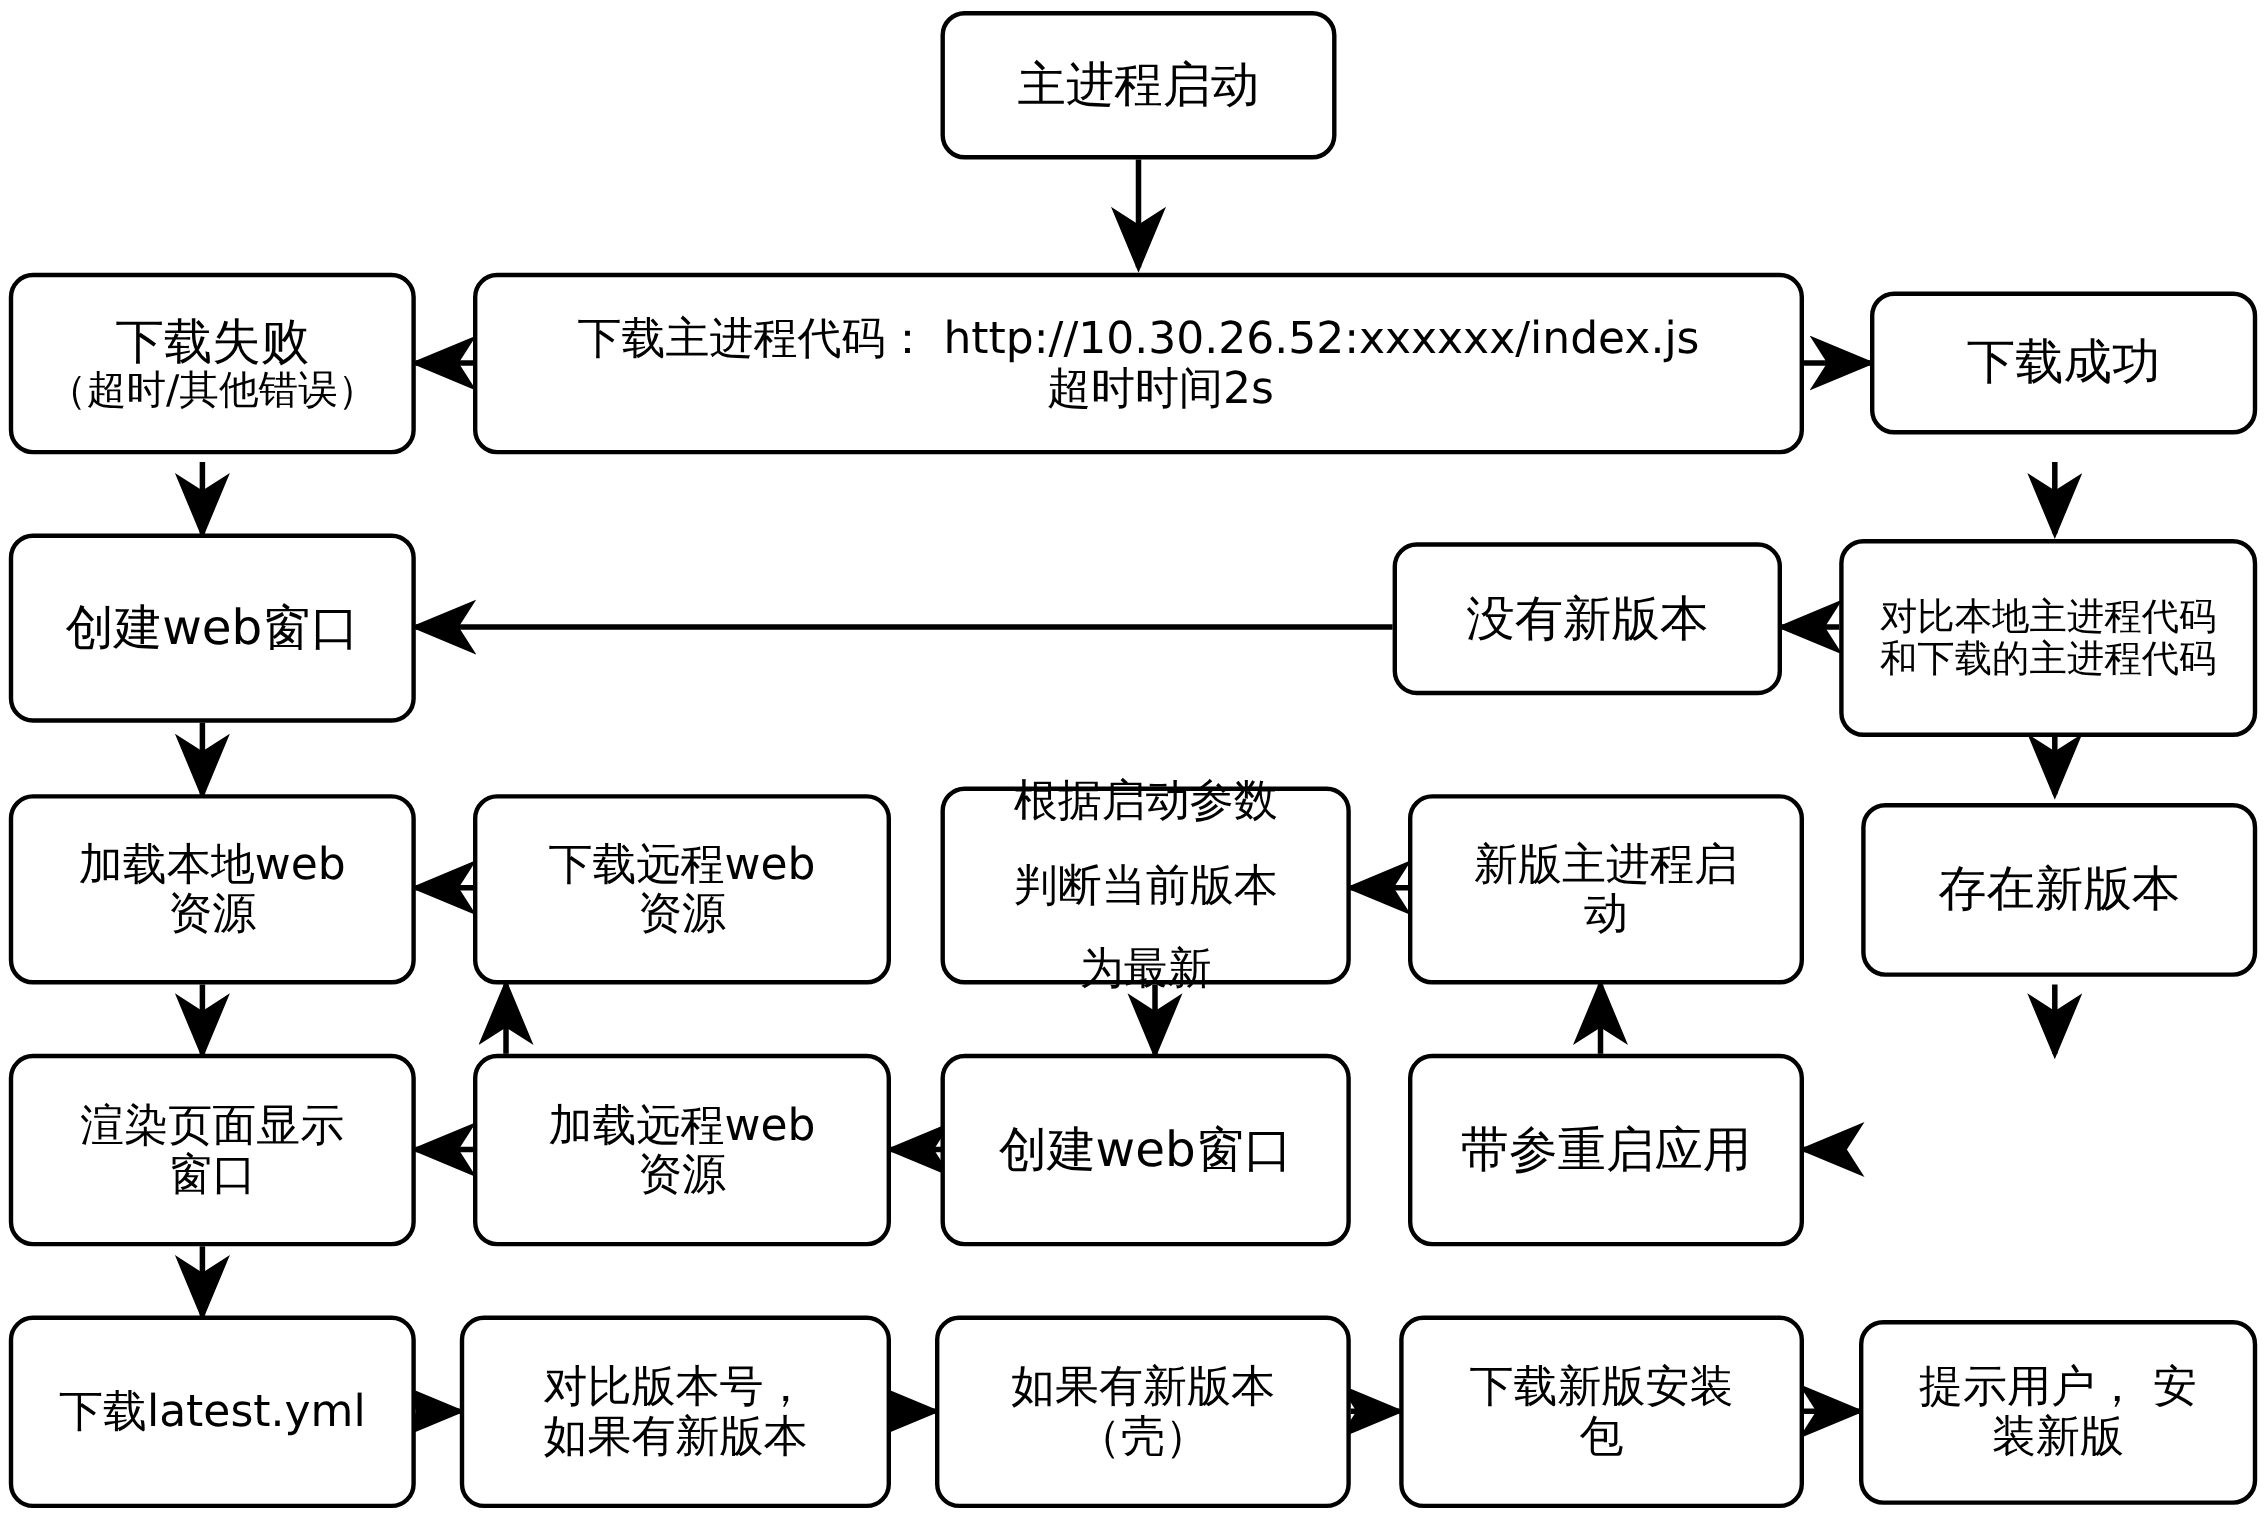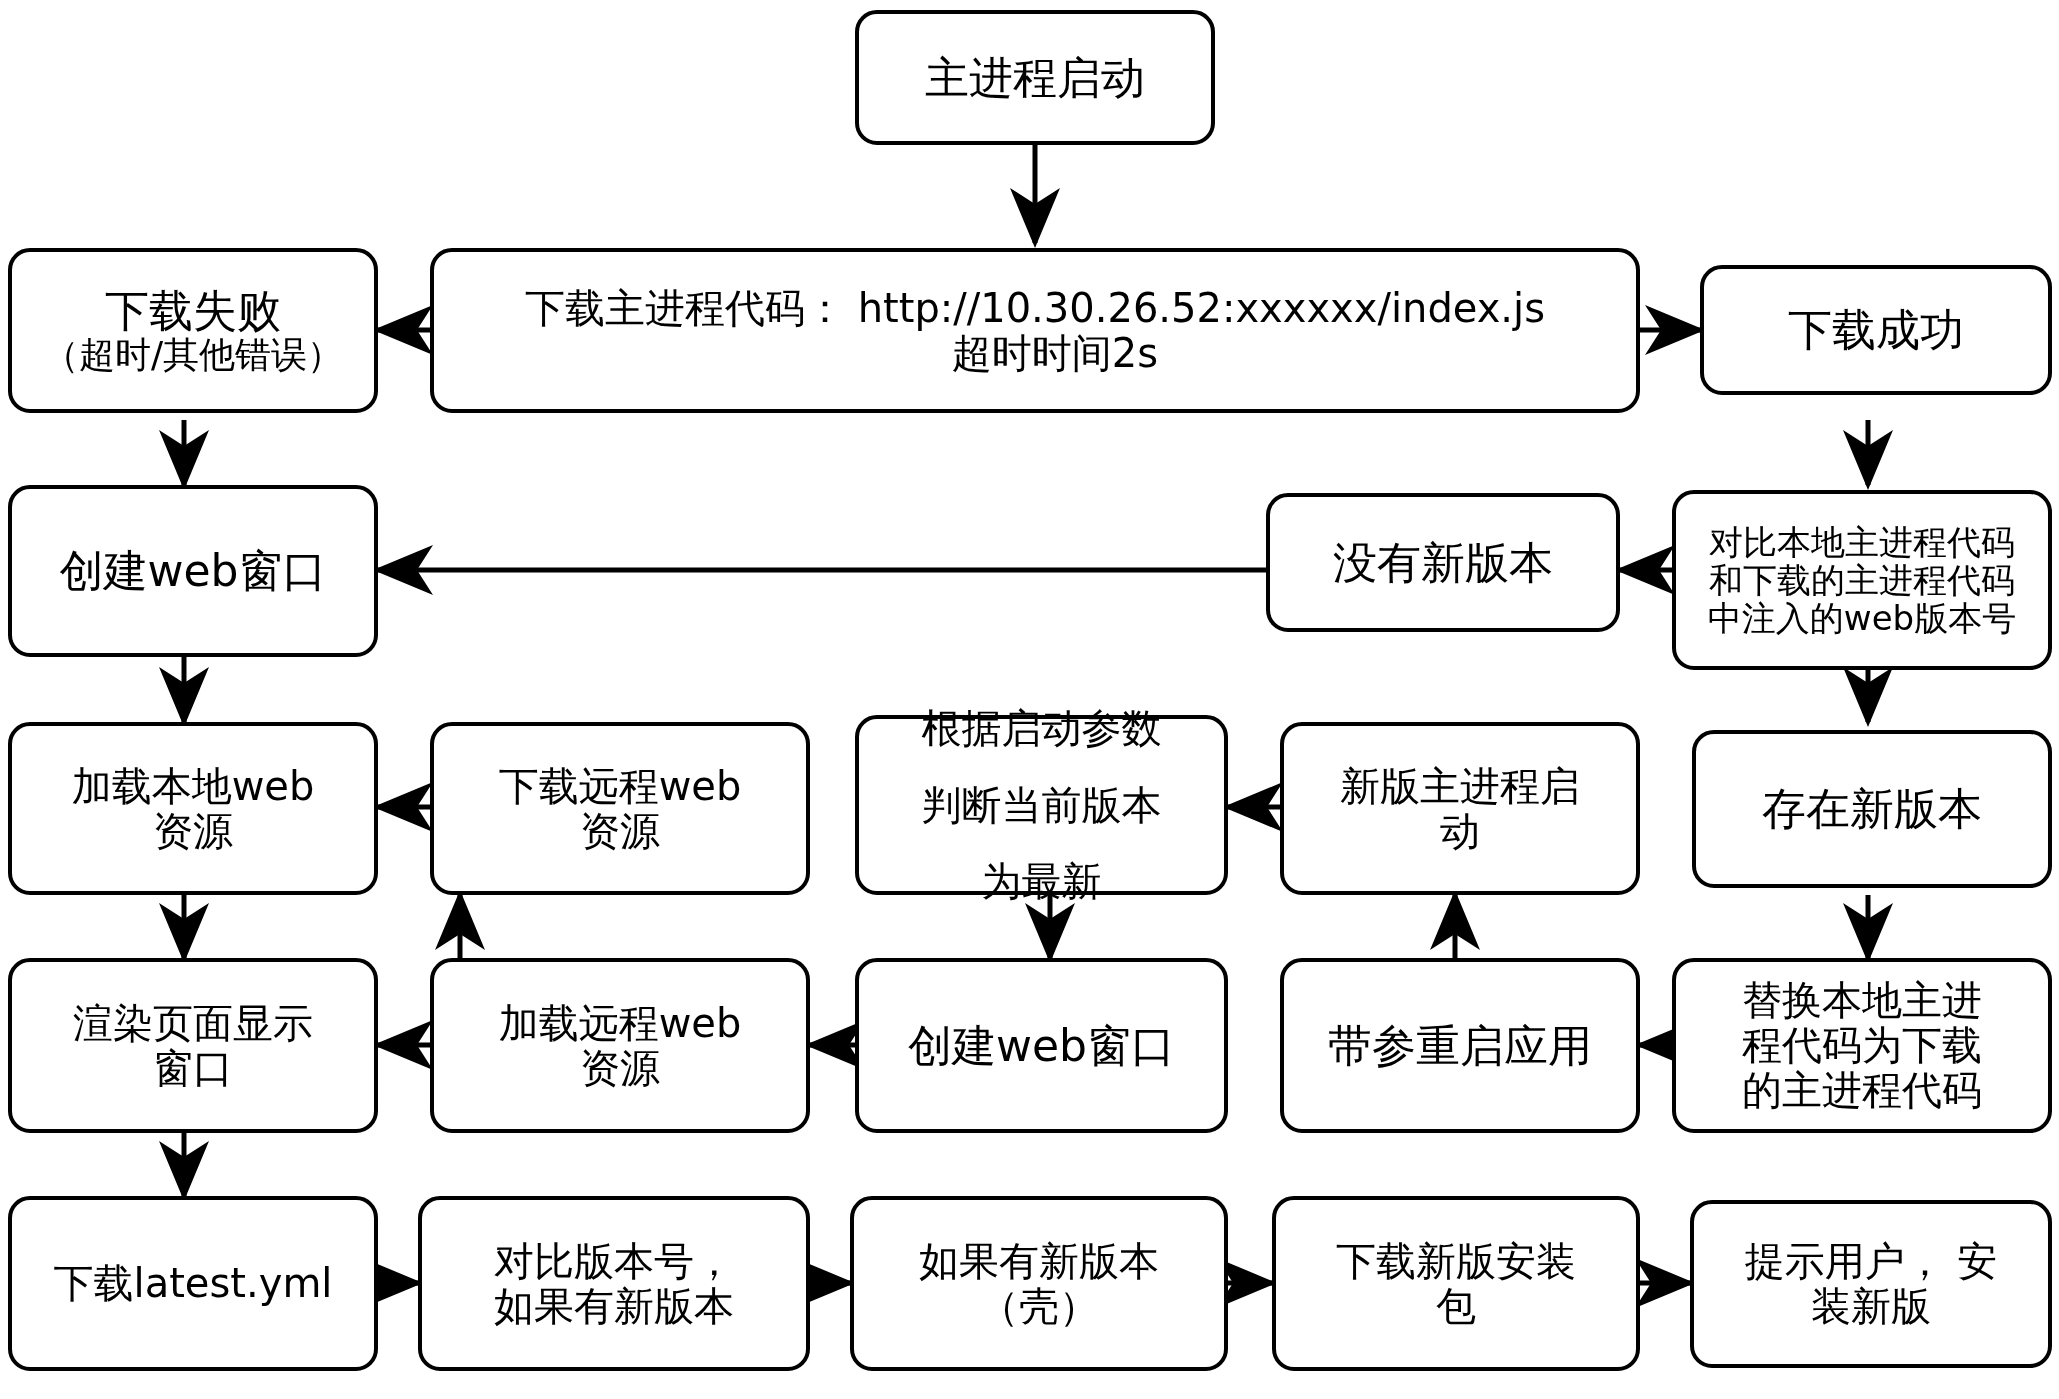--- a/index.html
+++ b/index.html
@@ -133,21 +133,20 @@
     <span class="line fs-44">创建web窗口</span>
   </div>
 
   <div class="node" style="left:1266px; top:493px; width:354px; height:139px;">
     <span class="line fs-44">没有新版本</span>
   </div>
 
   <div class="node" style="left:1672px; top:490px; width:380px; height:180px;">
     <span class="line fs-34">对比本地主进程代码</span>
     <span class="line fs-34">和下载的主进程代码</span>
-    <span class="line fs-34">中注入的web版本号</span>
   </div>
 
   <div class="node" style="left:8px; top:722px; width:370px; height:173px;">
     <span class="line fs-40">加载本地web</span>
     <span class="line fs-40">资源</span>
   </div>
 
   <div class="node" style="left:430px; top:722px; width:380px; height:173px;">
     <span class="line fs-40">下载远程web</span>
     <span class="line fs-40">资源</span>
@@ -179,25 +178,20 @@
   </div>
 
   <div class="node" style="left:855px; top:958px; width:373px; height:175px;">
     <span class="line fs-44">创建web窗口</span>
   </div>
 
   <div class="node" style="left:1280px; top:958px; width:360px; height:175px;">
     <span class="line fs-44">带参重启应用</span>
   </div>
 
-  <div class="node" style="left:1672px; top:958px; width:380px; height:175px;">
-    <span class="line fs-40">替换本地主进</span>
-    <span class="line fs-40">程代码为下载</span>
-    <span class="line fs-40">的主进程代码</span>
-  </div>
 
   <div class="node" style="left:8px; top:1196px; width:370px; height:175px;">
     <span class="line fs-40">下载latest.yml</span>
   </div>
 
   <div class="node" style="left:418px; top:1196px; width:392px; height:175px;">
     <span class="line fs-40">对比版本号，</span>
     <span class="line fs-40">如果有新版本</span>
   </div>
 

